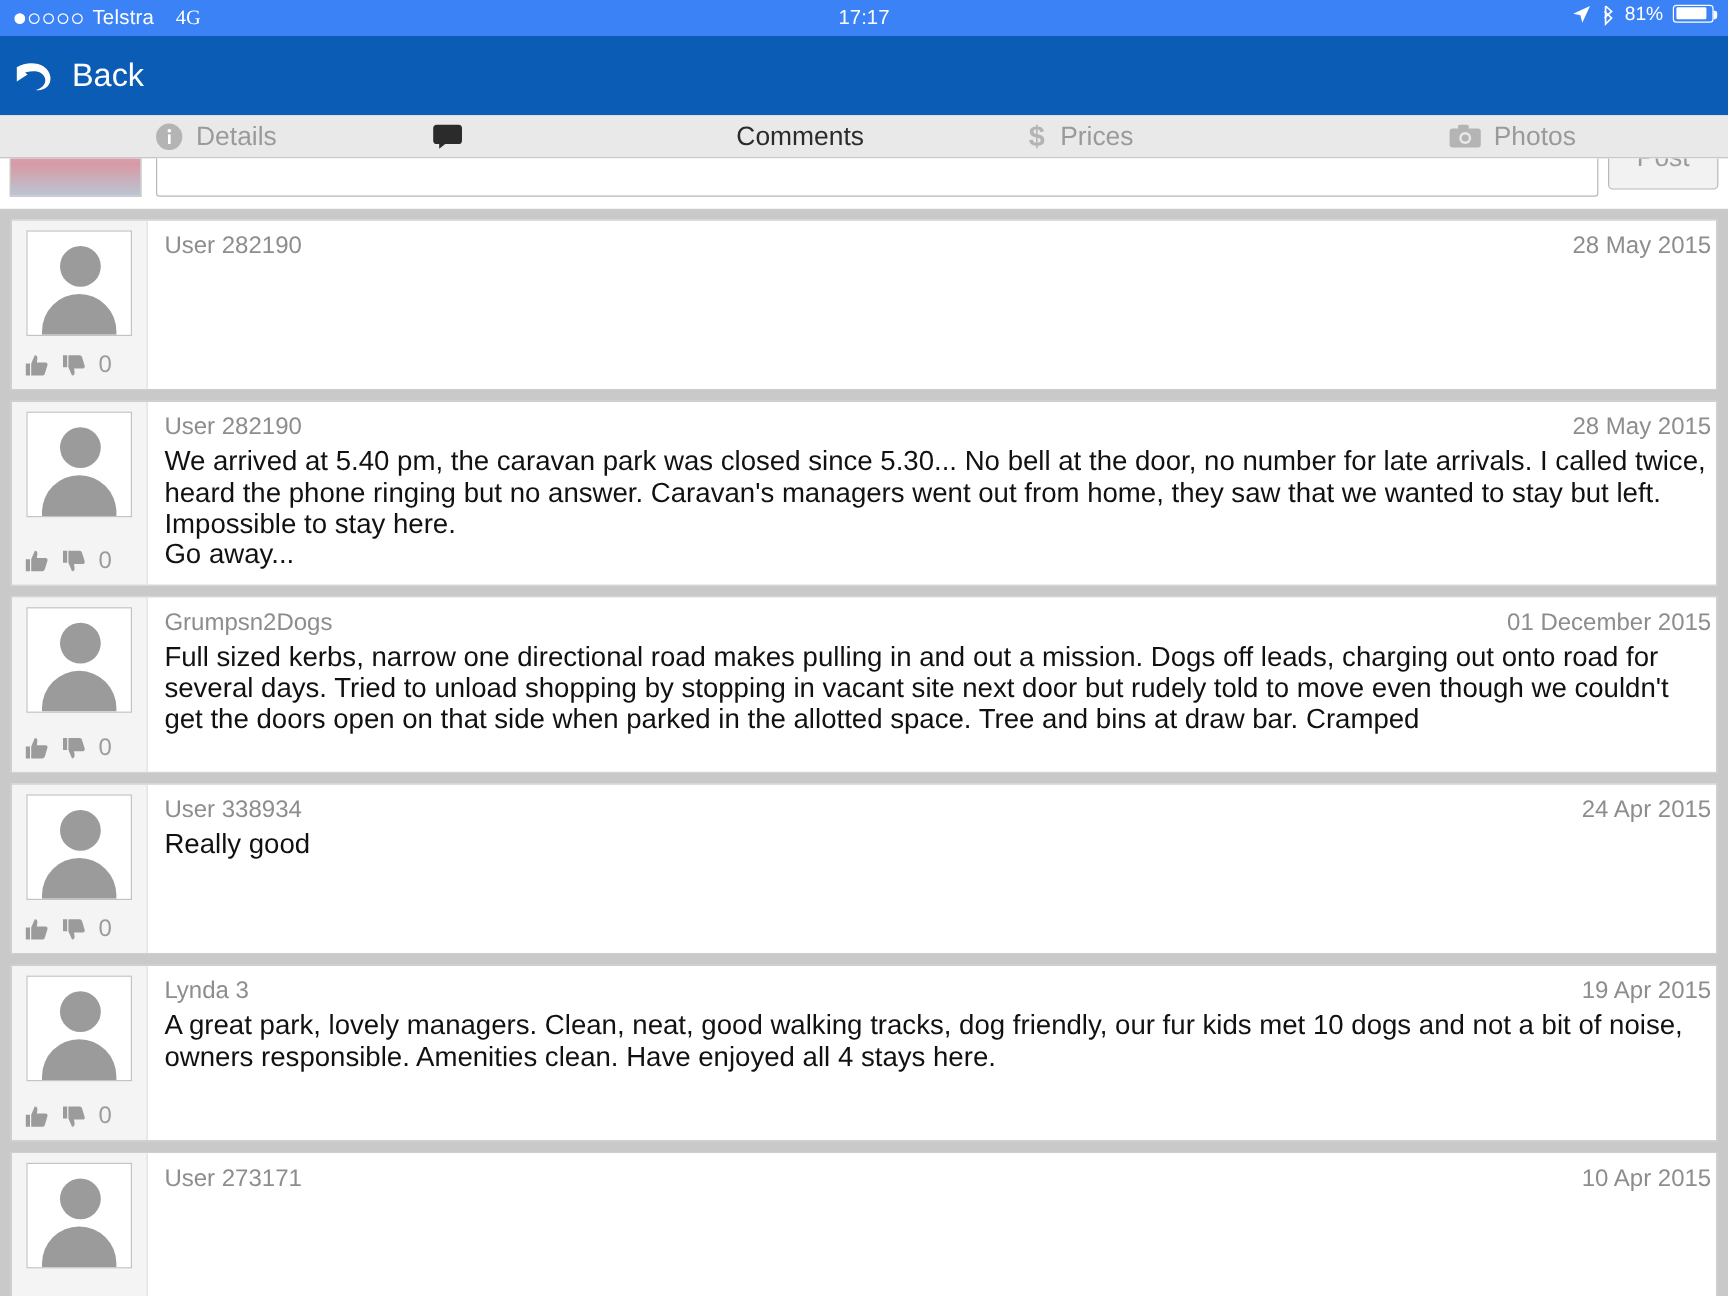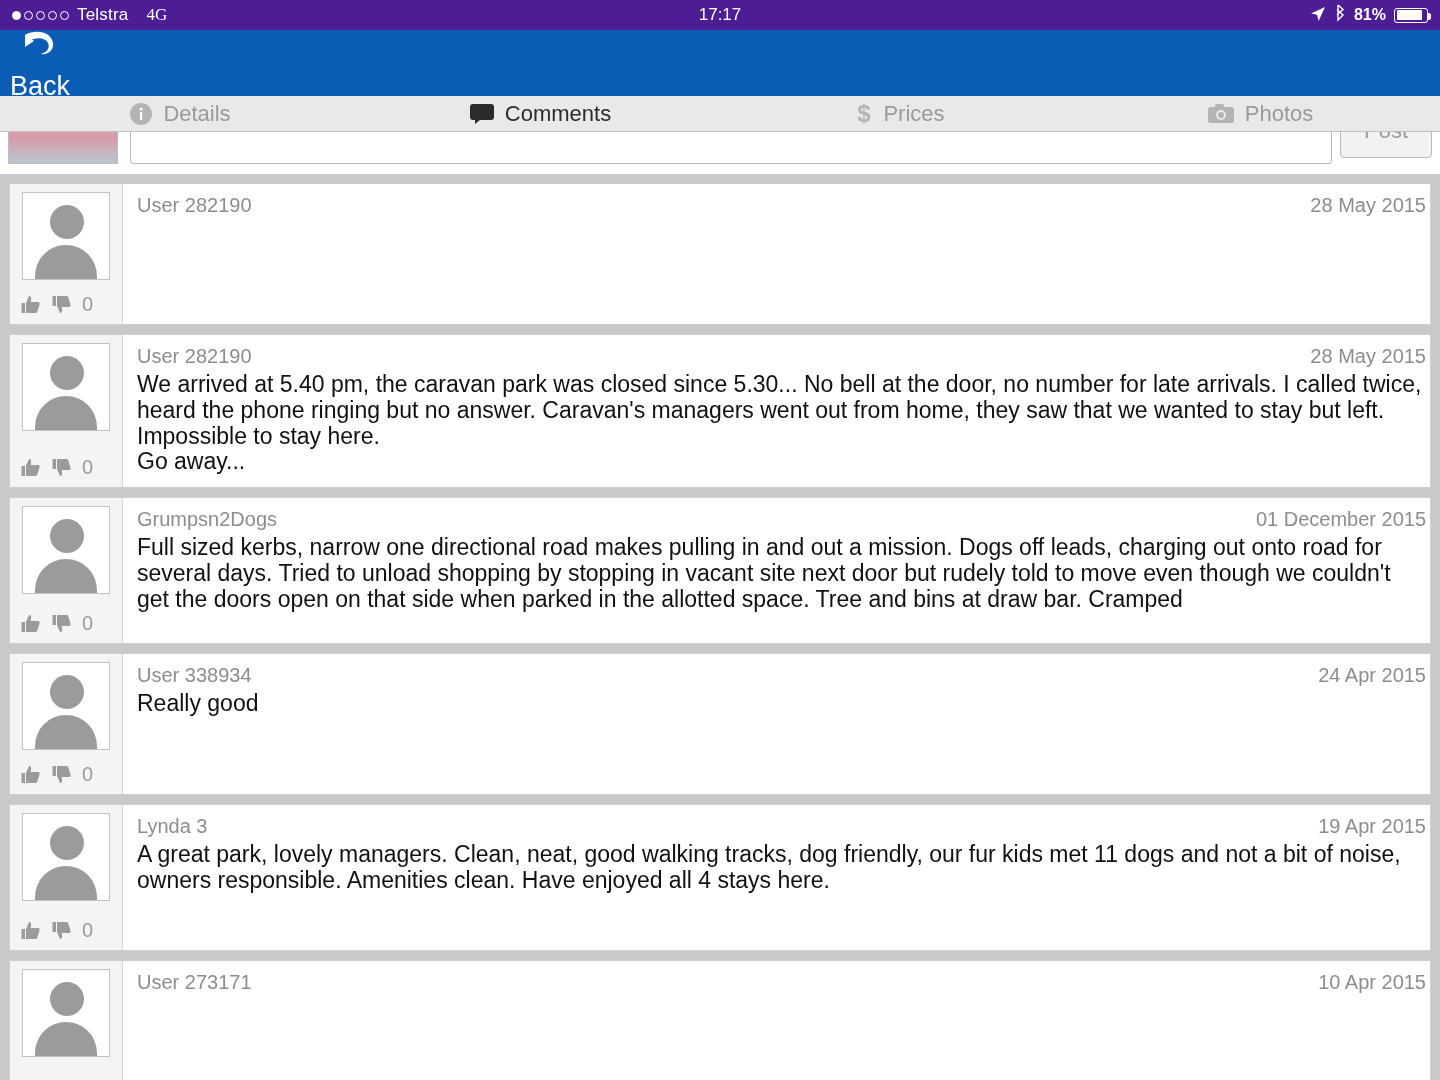--- a/index.html
+++ b/index.html
@@ -7,21 +7,21 @@
     width: 1440px;
     height: 1080px;
     overflow: hidden;
     background: #c9c9c9;
     font-family: "Liberation Sans", sans-serif;
   }
 
   
   .status-bar {
     height: 30px;
-    background: #4c1d95;
+    background: #3b82f6;
     color: #ffffff;
     display: flex;
     align-items: center;
     padding: 0 12px;
     font-size: 17px;
     position: relative;
   }
   .status-left { display: flex; align-items: center; gap: 8px; }
   .signal-dots { display: flex; align-items: center; gap: 3px; }
   .dot {
@@ -35,24 +35,23 @@
     position: absolute;
     left: 50%;
     transform: translateX(-50%);
     font-size: 17px;
     font-weight: normal;
   }
   .status-right {
     position: absolute;
     right: 12px;
     display: flex;
-    align-items: center;
+    align-items: flex-start;
     gap: 8px;
     font-size: 16px;
-    font-weight: bold;
   }
   .battery-pct { font-size: 16px; }
   .battery {
     width: 34px; height: 15px;
     border: 1.5px solid #ffffff;
     border-radius: 3px;
     position: relative;
     display: inline-block;
   }
   .battery::after {
@@ -79,21 +78,20 @@
     display: flex;
     align-items: center;
     padding-left: 10px;
   }
   .back-btn {
     display: flex;
     align-items: center;
     gap: 12px;
     color: #ffffff;
     cursor: pointer;
-    flex-direction: column;
   }
   .back-icon {
     width: 38px; height: 34px;
     position: relative;
     display: block;
   }
   .back-label { font-size: 27px; }
 
   
   .tab-bar {
@@ -105,21 +103,21 @@
   .tab {
     flex: 1;
     display: flex;
     align-items: center;
     justify-content: center;
     gap: 10px;
     cursor: pointer;
     color: #9a9a9a;
     font-size: 22px;
   }
-  .tab.active { color: #2b2b2b; }
+  .tab.active { color: #2b2b2b; justify-content: space-between; }
   .tab-icon { display: inline-flex; align-items: center; justify-content: center; }
 
   
   .compose-row {
     height: 42px;
     background: #ffffff;
     display: flex;
     align-items: flex-start;
     padding: 0 8px;
     overflow: hidden;
@@ -483,21 +481,21 @@
             </svg>
         </span>
         <span>0</span>
       </div>
     </div>
     <div class="right-col card-h2">
       <div class="meta-row">
         <span>Lynda 3</span>
         <span>19 Apr 2015</span>
       </div>
-      <div class="comment-body">A great park, lovely managers. Clean, neat, good walking tracks, dog friendly, our fur kids met 11 dogs and not a bit of noise, owners responsible. Amenities clean. Have enjoyed all 4 stays here.</div>
+      <div class="comment-body">A great park, lovely managers. Clean, neat, good walking tracks, dog friendly, our fur kids met 10 dogs and not a bit of noise, owners responsible. Amenities clean. Have enjoyed all 4 stays here.</div>
     </div>
   </div>
 
   <div class="comment-card">
     <div class="left-col">
       <div class="avatar">
         <div class="avatar-inner">
           <div class="avatar-head"></div>
           <div class="avatar-body"></div>
         </div>

